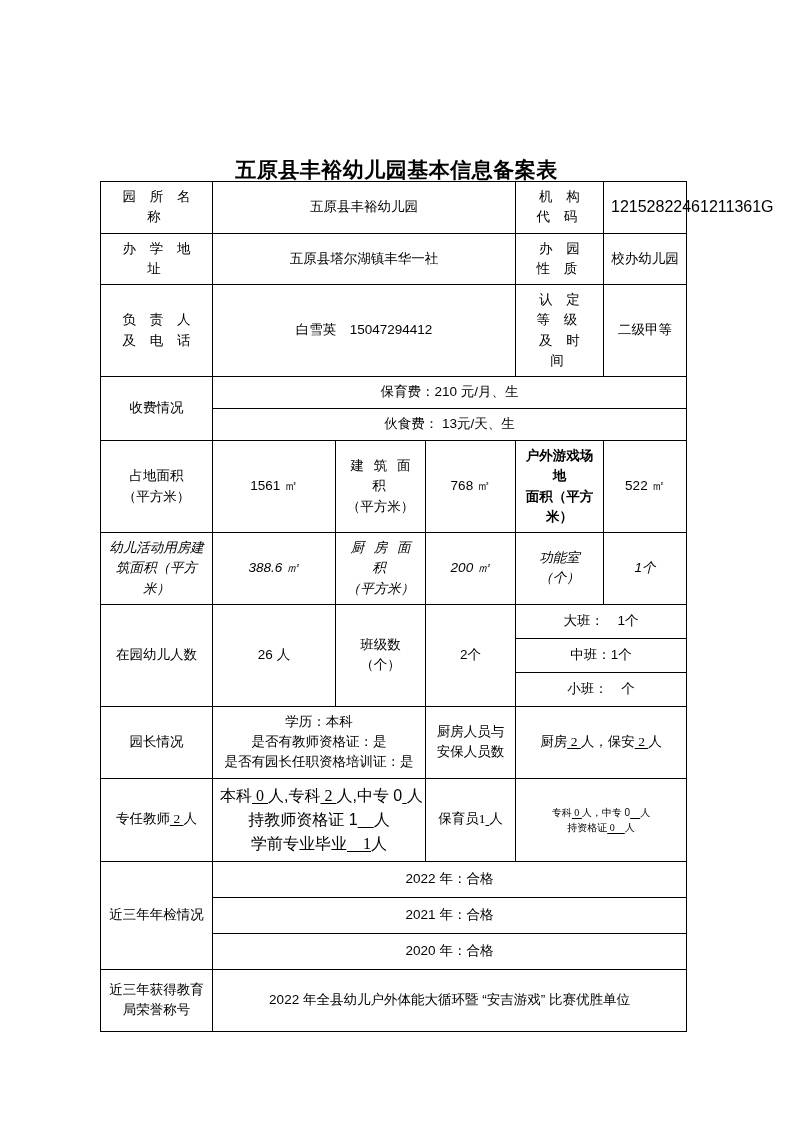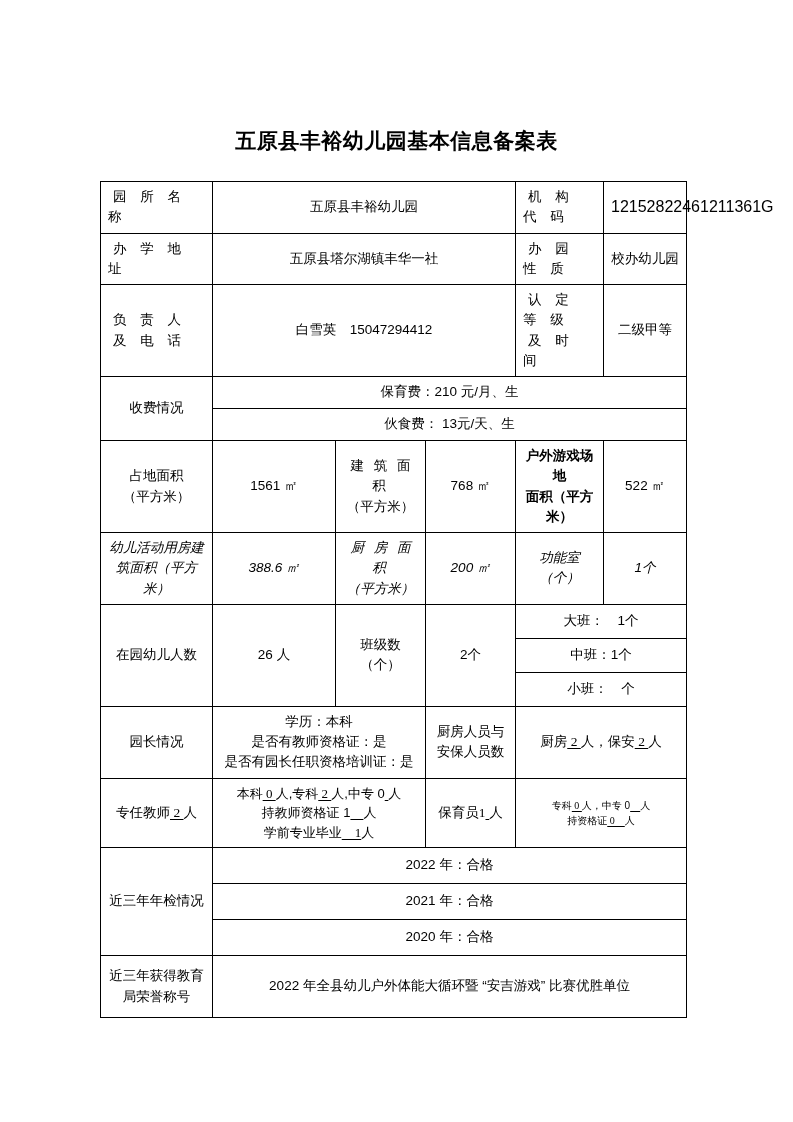--- a/index.html
+++ b/index.html
@@ -16,21 +16,21 @@
     overflow: hidden;
   }
   .page {
     position: relative;
     width: 793px;
     height: 1122px;
     box-sizing: border-box;
   }
   .doc-title {
     position: absolute;
-    top: 127px;
+    top: 156px;
     left: 0;
     width: 793px;
     text-align: center;
     font-size: 21px;
     font-weight: bold;
     letter-spacing: 0.5px;
     font-family: "Liberation Serif", "DejaVu Serif", serif;
   }
   table.info-table {
     position: absolute;
@@ -45,20 +45,21 @@
     font-size: 13.5px;
     line-height: 1.5;
     padding: 5px 7px;
     vertical-align: middle;
     font-family: "Liberation Sans", "DejaVu Sans", sans-serif;
   }
   .c-label {
     text-align: center;
   }
   .c-label-sp {
+    text-align: center;
     letter-spacing: 5px;
     text-indent: 5px;
   }
   .c-val {
     text-align: center;
   }
   .c-val-c {
     text-align: center;
   }
   .num {
@@ -188,21 +189,21 @@
           <span class="nowrap">
             <span>厨房</span><span class="u num"> 2 </span><span>人，保安</span><span class="u num"> 2  </span><span>人</span>
           </span>
         </td>
       </tr>
 
       <tr style="height:64px;">
         <td class="c-label">
           <span class="nowrap"><span>专任教师</span><span class="u num"> 2 </span><span>人</span></span>
         </td>
-        <td class="c-val multiline" colspan="2" style="font-size:13px;margin-left:35px;">
+        <td class="c-val multiline" colspan="2" style="font-size:16px;margin-left:35px;">
           <div class="nowrap"><span>本科</span><span class="u num"> 0 </span><span>人,专科</span><span class="u num"> 2 </span><span>人,中专 0</span><span class="u"> </span><span>人</span></div>
           <div class="nowrap"><span>持教师资格证 1</span><span class="u">　</span><span>人</span></div>
           <div class="nowrap"><span>学前专业毕业</span><span class="u num">　1</span><span>人</span></div>
         </td>
         <td class="c-label">
           <span class="nowrap"><span>保育员</span><span class="num">1</span><span class="u"> </span><span>人</span></span>
         </td>
         <td class="c-val multiline" colspan="2" style="font-size:10px;">
           <div class="nowrap"><span>专科</span><span class="u num"> 0 </span><span>人，中专 0</span><span class="u">　</span><span>人</span></div>
           <div class="nowrap"><span>持资格证</span><span class="u num"> 0　</span><span>人</span></div>

